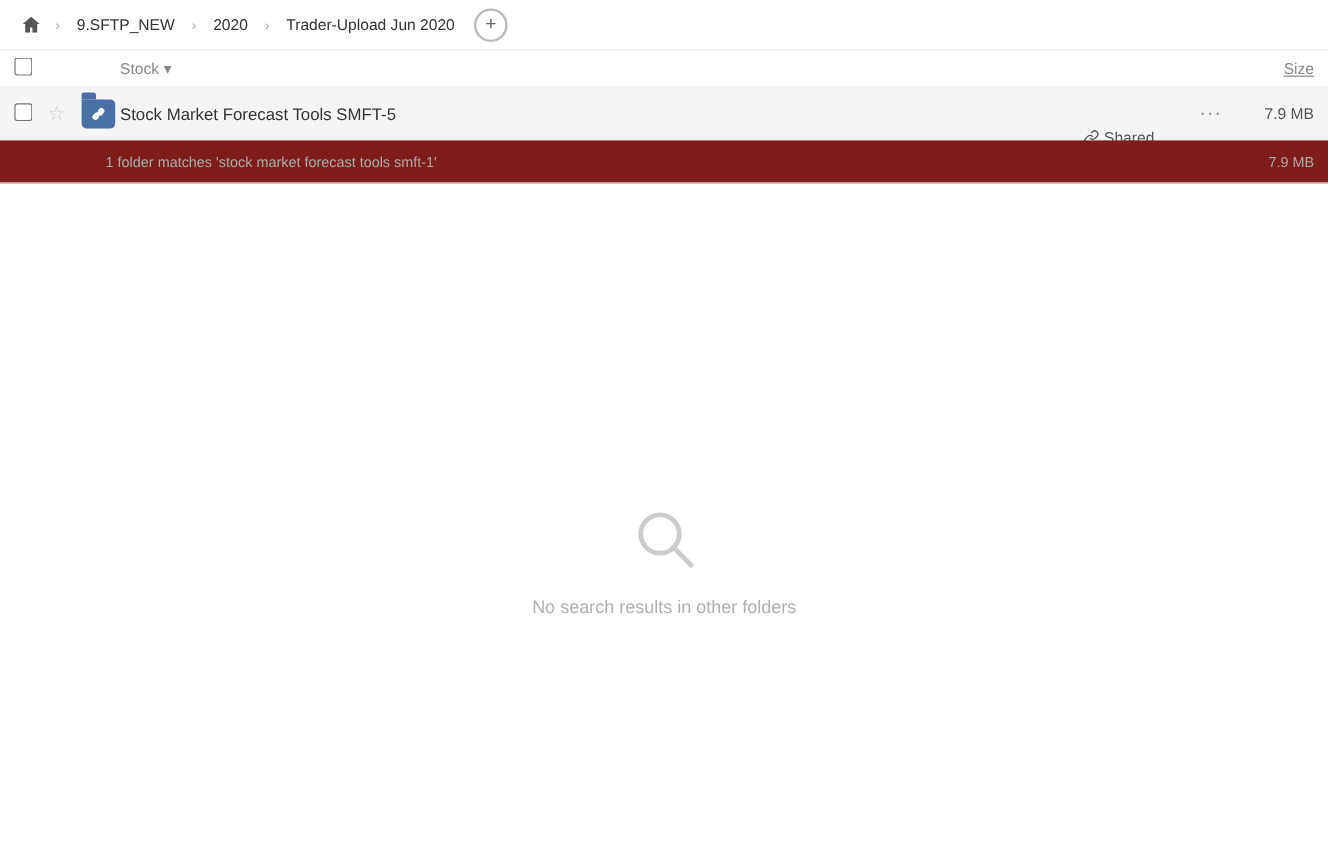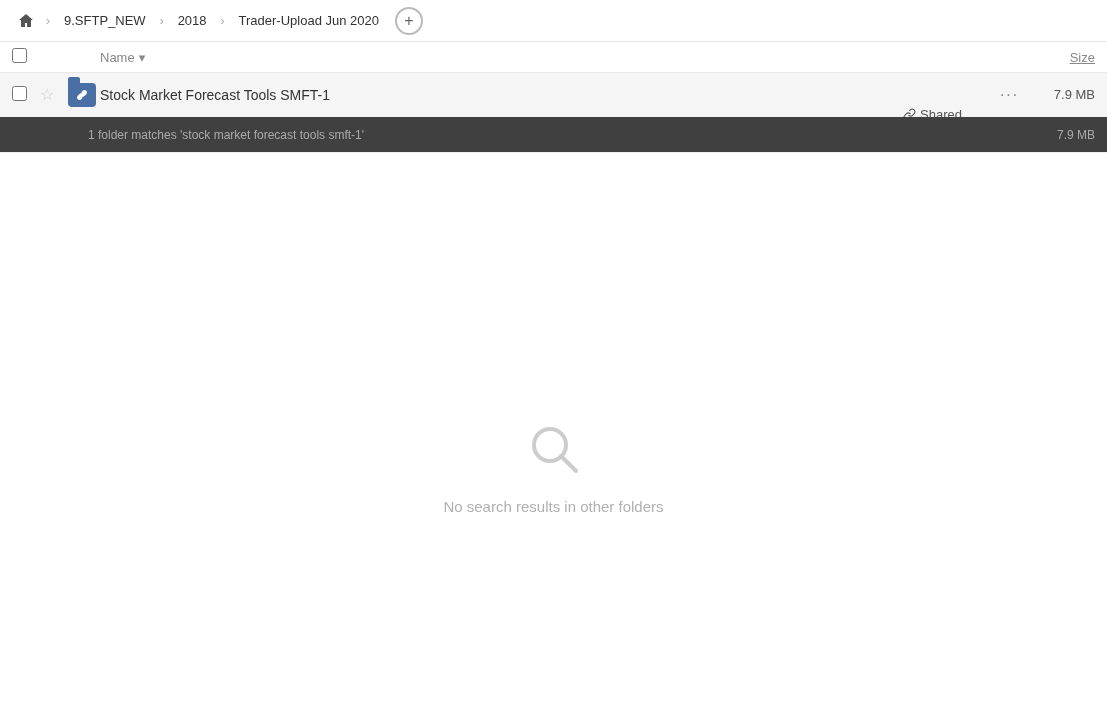--- a/index.html
+++ b/index.html
@@ -173,21 +173,21 @@
       background: #4a6fa5;
       border-radius: 2px 2px 0 0;
     }
 
     
     .match-info {
       display: flex;
       align-items: center;
       padding: 6px 12px 6px 88px;
       border-bottom: 1px solid #f0f0f0;
-      background: #404040;
+      background: #7f1d1d;
       height: 36px;
     }
     .match-info-text {
       flex: 1;
       font-size: 12px;
       color: #aaa;
     }
     .match-info-size {
       width: 70px;
       text-align: right;
@@ -239,59 +239,59 @@
   <div class="home-icon-wrap">
     <svg width="16" height="16" viewBox="0 0 16 16" fill="#555">
       <path d="M8 1L1 7h2v7h4v-4h2v4h4V7h2L8 1z"></path>
     </svg>
   </div>
 
   <span class="breadcrumb-separator">›</span>
   <span class="breadcrumb-item">9.SFTP_NEW</span>
 
   <span class="breadcrumb-separator">›</span>
-  <span class="breadcrumb-item">2018</span>
+  <span class="breadcrumb-item">2020</span>
 
   <span class="breadcrumb-separator">›</span>
   <span class="breadcrumb-item">Trader-Upload Jun 2020</span>
 
   <button class="add-btn">+</button>
 </div>
 
 <div class="main-content">
 
   <div class="column-header">
     <div class="col-checkbox">
       <input type="checkbox" style="">
     </div>
     <div class="col-star"></div>
     <div class="col-icon"></div>
     <div class="col-name" style="cursor:pointer;">
-      <span>Name</span>
+      <span>Stock</span>
       <span>▾</span>
     </div>
     <div class="col-size">Size</div>
   </div>
 
   <div class="file-row">
     <div class="col-checkbox">
       <input type="checkbox" style="">
     </div>
     <div class="col-star">
       <span class="star">☆</span>
     </div>
     <div class="col-icon">
       <div class="folder-icon-box">
         <svg width="12" height="12" viewBox="0 0 24 24" fill="white">
           <path d="M10 13a5 5 0 007.54.54l3-3a5 5 0 00-7.07-7.07l-1.72 1.71"></path>
           <path d="M14 11a5 5 0 00-7.54-.54l-3 3a5 5 0 007.07 7.07l1.71-1.71"></path>
         </svg>
       </div>
     </div>
-    <div class="col-name-text">Stock Market Forecast Tools SMFT-1</div>
+    <div class="col-name-text">Stock Market Forecast Tools SMFT-5</div>
     <div class="col-shared">
       <svg width="13" height="13" viewBox="0 0 24 24" fill="none" stroke="#555" stroke-width="2">
         <path d="M10 13a5 5 0 007.54.54l3-3a5 5 0 00-7.07-7.07l-1.72 1.71"></path>
         <path d="M14 11a5 5 0 00-7.54-.54l-3 3a5 5 0 007.07 7.07l1.71-1.71"></path>
       </svg>
       <span>Shared</span>
     </div>
     <div class="col-more">
       <span style="letter-spacing:1px; font-size:16px; color:#888;">···</span>
     </div>

